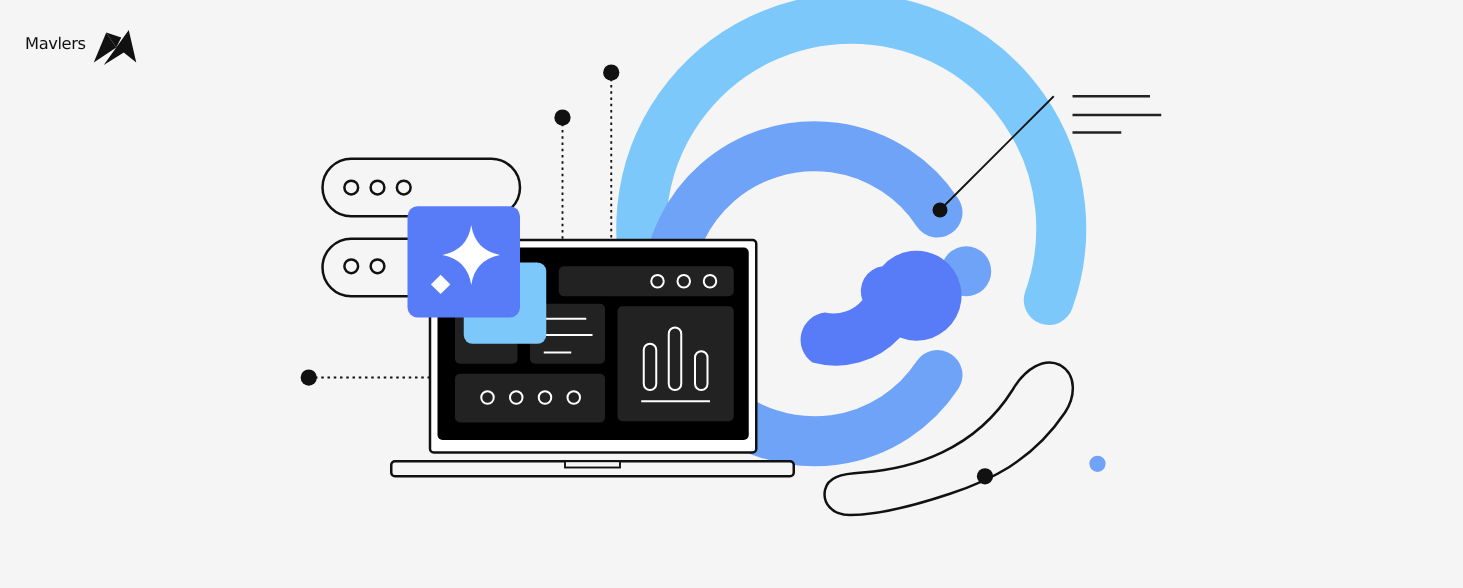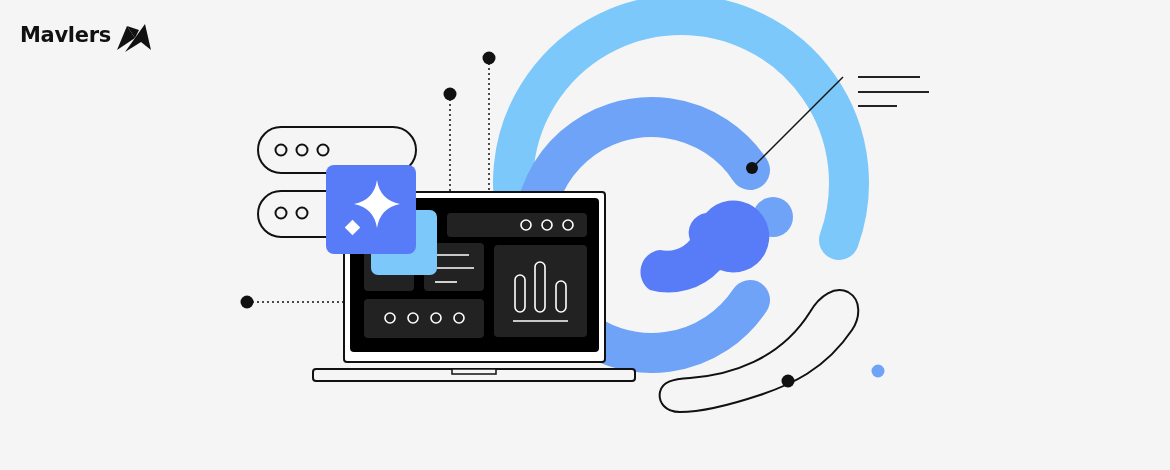--- a/index.html
+++ b/index.html
@@ -8,21 +8,21 @@
       background: #f5f5f5;
       font-family: "Liberation Sans", sans-serif;
       position: relative;
     }
     .logo {
       position: absolute; left: 20px; top: 16px;
       display: flex; align-items: center; gap: 4px;
     }
     .logo-text {
       font-family: "DejaVu Sans", sans-serif;
-      font-weight: bold; font-size: 21px; color: #111;
+      font-weight: normal; font-size: 13px; color: #111;
       letter-spacing: -0.3px;
     }
     .logo-mark { width: 38px; height: 34px; margin-top: 4px; }
     svg.scene { position: absolute; left: 0; top: 0; }
   </style>
 </head>
 <body>
 
 <div class="logo">
   <span class="logo-text">Mavlers</span>

